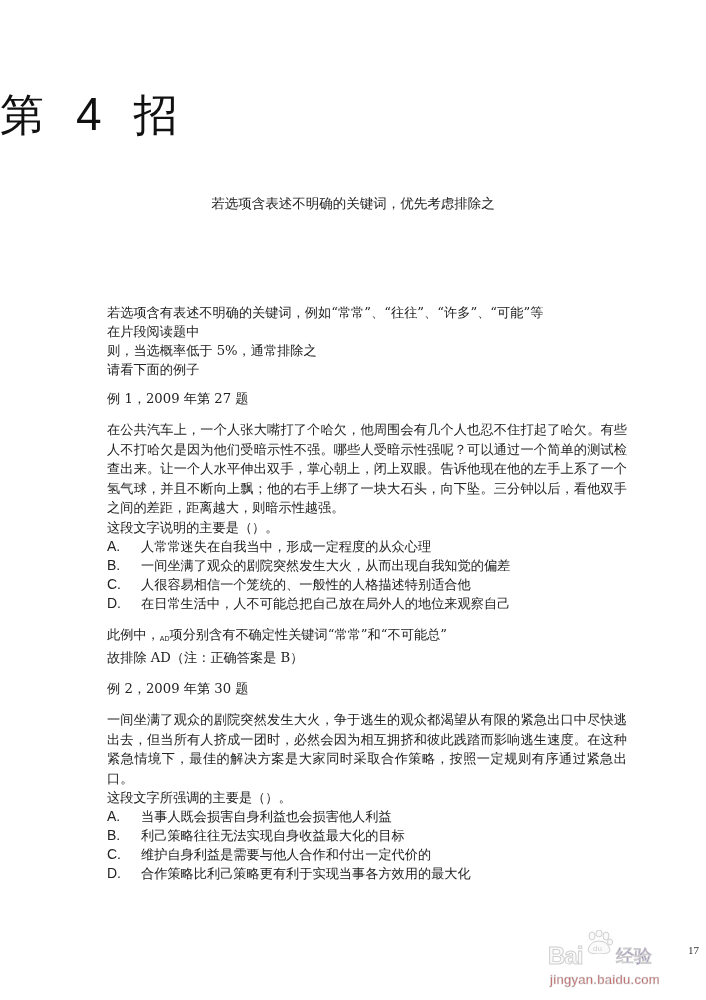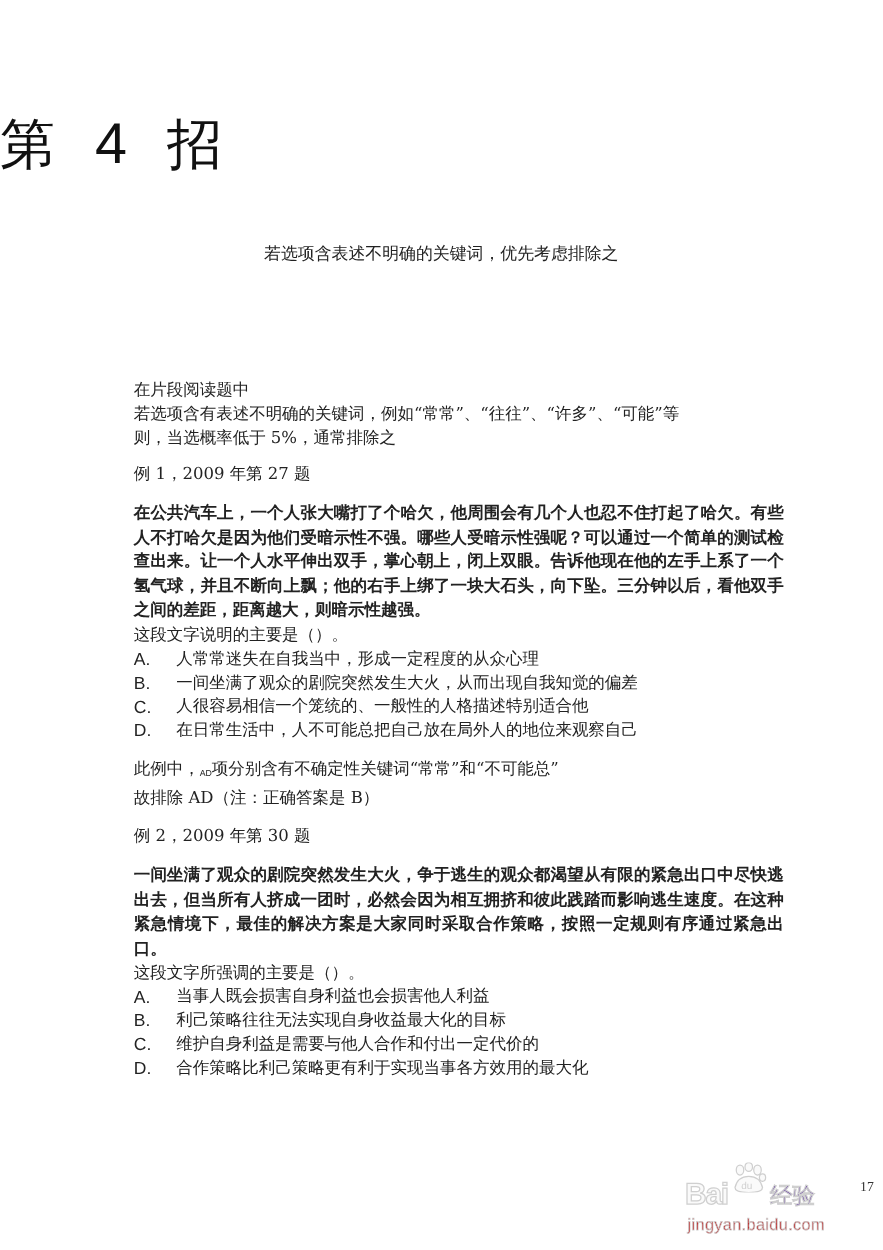--- a/index.html
+++ b/index.html
@@ -51,21 +51,20 @@
       line-height: 19px;
       color: #222;
     }
     .line { white-space: nowrap; }
     .gap-s { height: 10px; }
     .gap-m { height: 12px; }
     .para {
       text-align: justify;
       text-justify: inter-character;
       line-height: 19.6px;
-      font-weight: bold;
     }
     .example-heading { margin: 0; }
     .option {
       display: flex;
       white-space: nowrap;
     }
     .option .letter {
       width: 34px;
       flex: none;
       font-family: "Liberation Sans", sans-serif;
@@ -136,23 +135,24 @@
   <span>第</span>
   <span class="num">4</span>
   <span>招</span>
 </div>
 
 <div class="subtitle">若选项含表述不明确的关键词，优先考虑排除之</div>
 
 <div class="body">
 
   <div>
+    <div class="line">若选项含有表述不明确的关键词，例如“常常”、“往往”、“许多”、“可能”等</div>
     <div class="line">在片段阅读题中</div>
-    <div class="line">若选项含有表述不明确的关键词，例如“常常”、“往往”、“许多”、“可能”等</div>
     <div class="line">则，当选概率低于 5%，通常排除之</div>
+    <div class="line">请看下面的例子</div>
   </div>
 
   <div class="gap-s"></div>
 
   <div>
     <div class="line example-heading">例 1，2009 年第 27 题</div>
     <div class="gap-m"></div>
     <div class="para">在公共汽车上，一个人张大嘴打了个哈欠，他周围会有几个人也忍不住打起了哈欠。有些人不打哈欠是因为他们受暗示性不强。哪些人受暗示性强呢？可以通过一个简单的测试检查出来。让一个人水平伸出双手，掌心朝上，闭上双眼。告诉他现在他的左手上系了一个氢气球，并且不断向上飘；他的右手上绑了一块大石头，向下坠。三分钟以后，看他双手之间的差距，距离越大，则暗示性越强。</div>
     <div class="line">这段文字说明的主要是（）。</div>
     <div>

